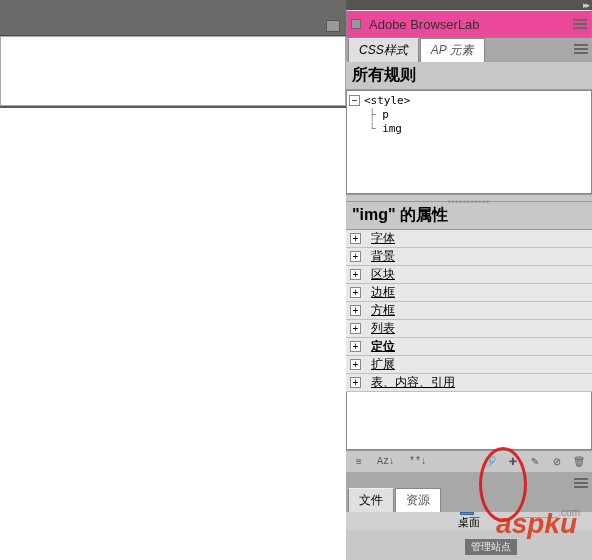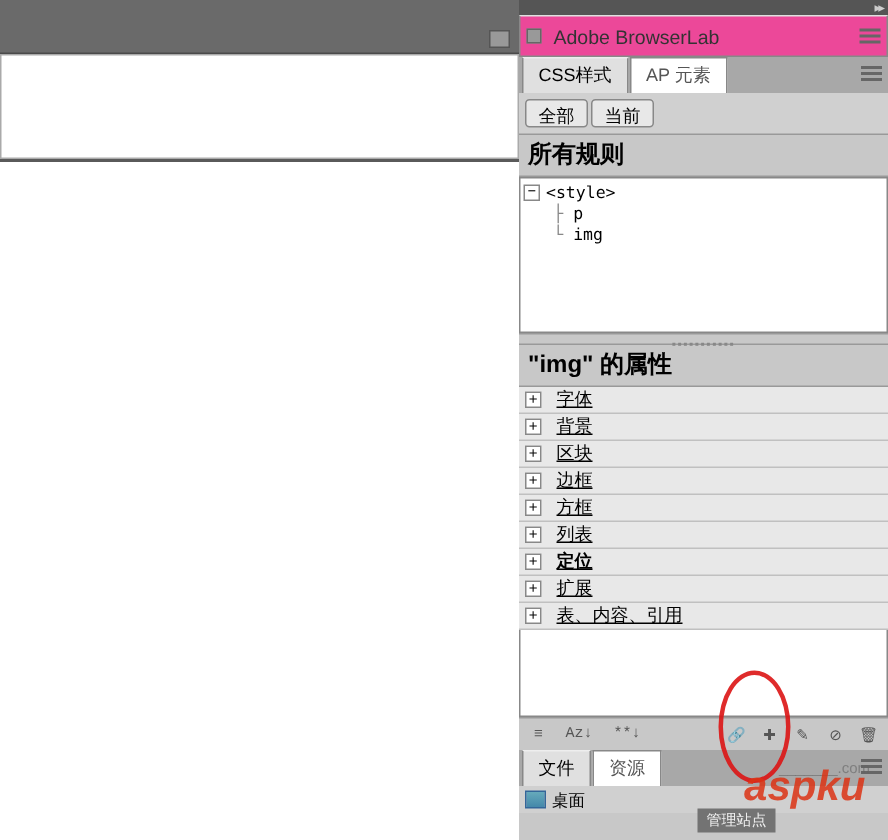--- a/index.html
+++ b/index.html
@@ -109,20 +109,21 @@
       padding-left: 22px;
     }
     
     .tab-row {
       height: 24px;
       background: #a8a8a8;
       display: flex;
       align-items: center;
       padding-left: 2px;
       position: relative;
+      font-style: italic;
     }
     .tab {
       padding: 3px 10px;
       font-size: 12px;
       background: #ffffff;
       border: 1px solid #888;
       border-bottom: none;
       margin-right: 1px;
       color: #555;
       cursor: pointer;
@@ -274,34 +275,35 @@
       font-size: 10px;
       display: flex;
       align-items: center;
       justify-content: center;
       cursor: pointer;
       color: #555;
     }
     .tool-btn.wide { width: 28px; font-family: Liberation Mono, monospace; }
     
     .files-tab-row {
-      height: 24px;
+      height: 40px;
       background: #a8a8a8;
       display: flex;
       align-items: flex-end;
       padding-left: 2px;
       position: relative;
     }
     .files-content {
       height: 18px;
       background: #d0d0d0;
       display: flex;
       align-items: center;
       padding: 0 4px;
       font-size: 11px;
+      flex-direction: column;
     }
     .desktop-icon {
       width: 14px;
       height: 12px;
       background: linear-gradient(#6ab, #48a);
       border: 1px solid #369;
       margin-right: 4px;
     }
     
     .watermark {
@@ -372,24 +374,20 @@
   <div class="tab-row">
     <div class="tab active">CSS样式</div>
     <div class="tab">AP 元素</div>
     <div class="tab-menu-icon">
       <span></span>
         <span></span>
         <span></span>
     </div>
   </div>
 
-  <div class="filter-row">
-    <div class="filter-btn">全部</div>
-    <div class="filter-btn">当前</div>
-  </div>
 
   <div class="section-header">所有规则</div>
 
   <div class="rules-tree">
     <div class="tree-row">
       <span class="tree-expand">−</span>
       <span>&lt;style&gt;</span>
     </div>
     <div class="tree-row">
       <span class="tree-connector">   ├ </span>

